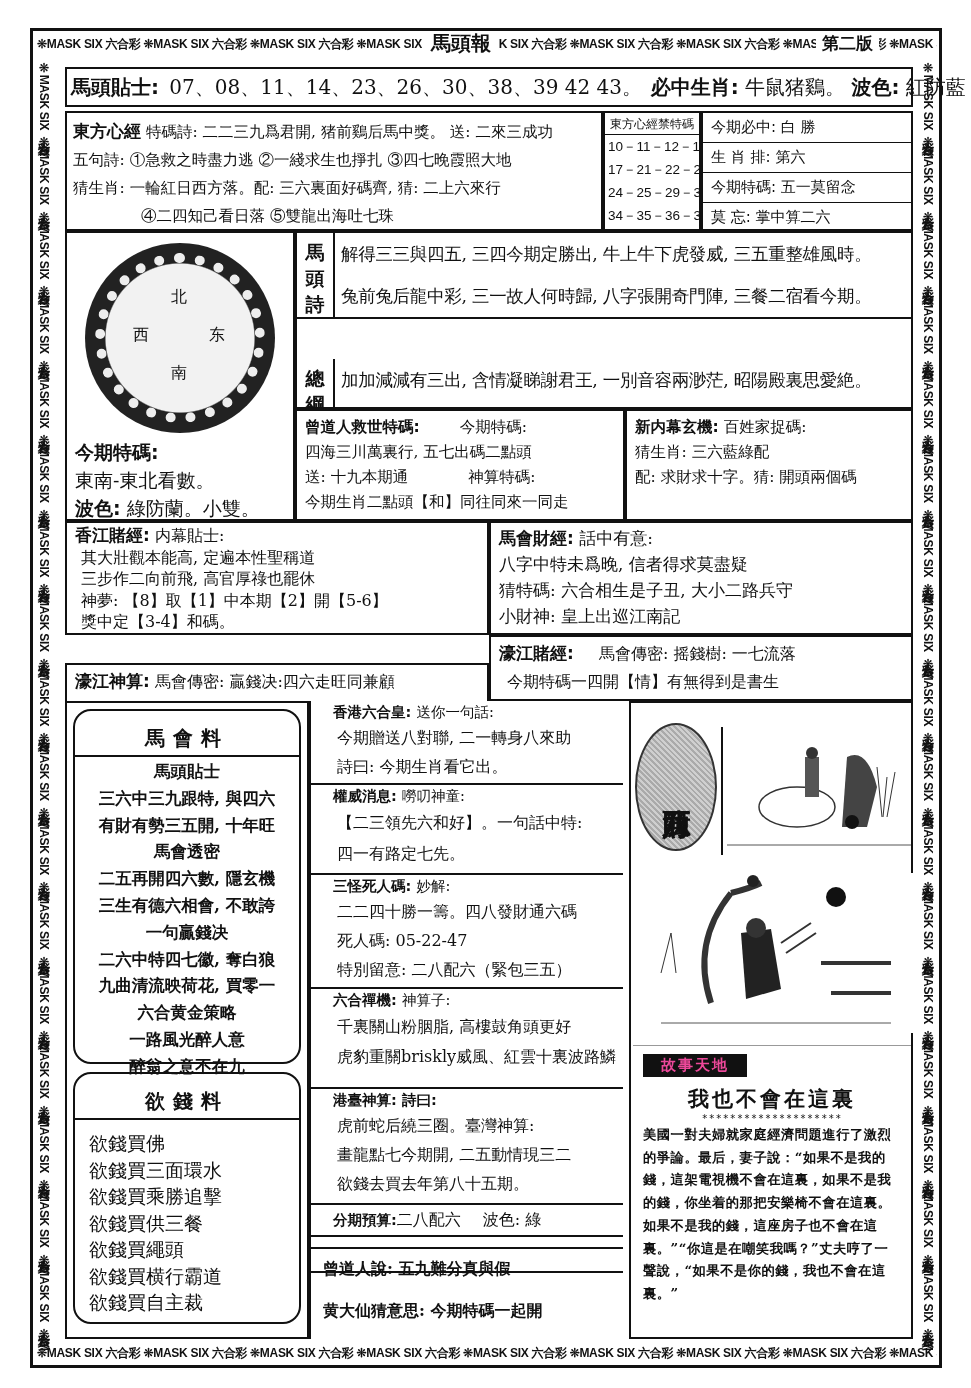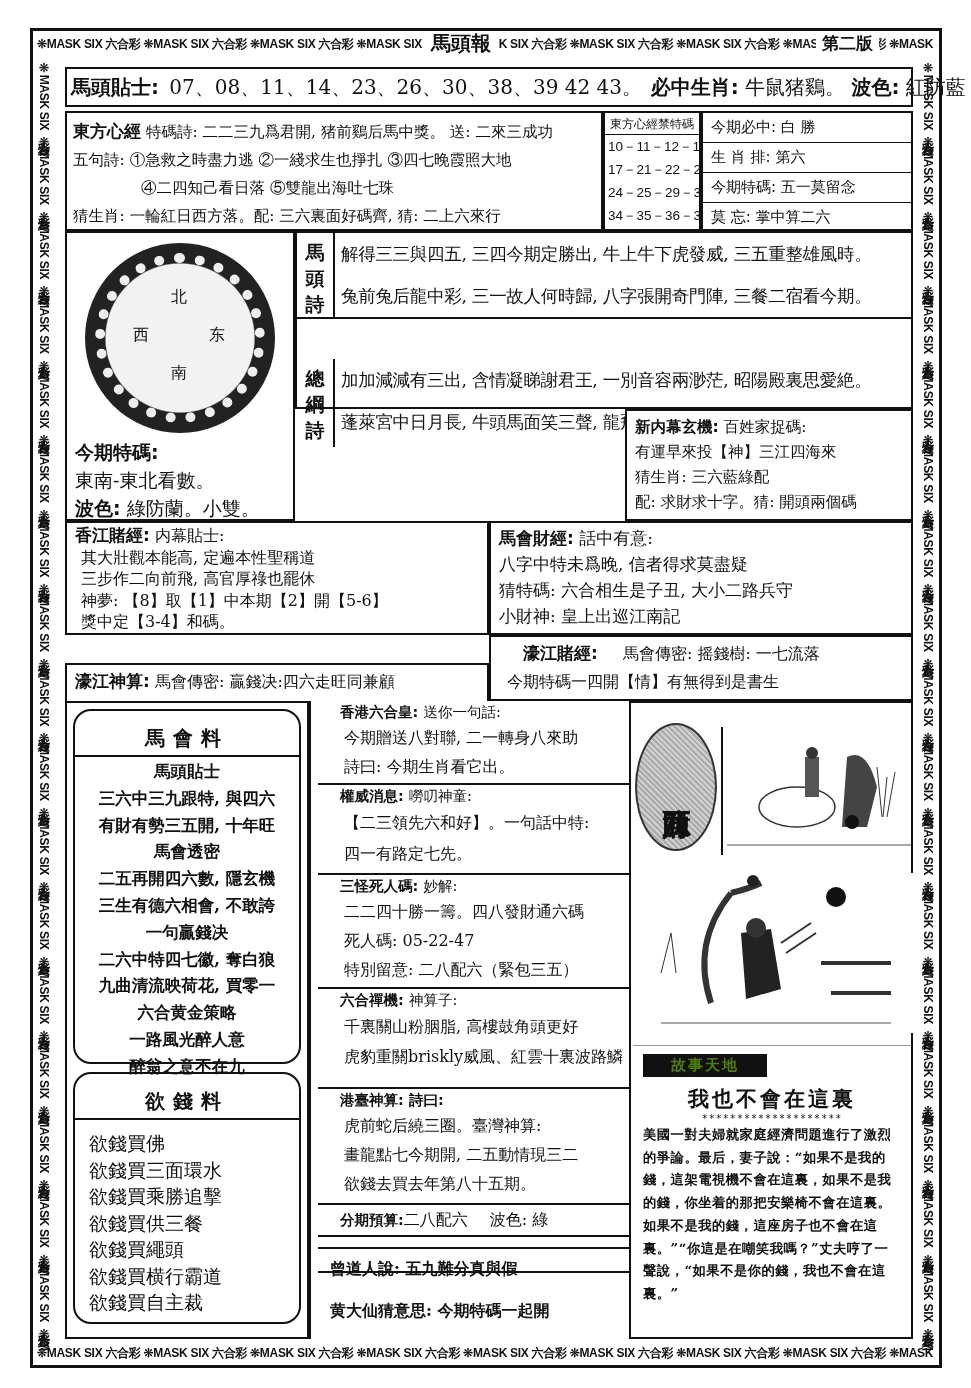--- a/index.html
+++ b/index.html
@@ -42,29 +42,29 @@
   .haojiang2 { left: 424px; top: 568px; width: 424px; height: 66px; padding: 2px 8px; font-size: 16px; line-height: 28px; white-space: nowrap; }
   .leftcol { left: 0; top: 634px; width: 244px; height: 638px; padding: 6px; }
   .rounded { border: 2px solid #111; border-radius: 18px; position: relative; }
   .rounded .title { font-family: "DejaVu Sans", sans-serif; font-weight: bold; font-size: 20px; text-align: center; height: 38px; line-height: 38px; letter-spacing: 8px; border-bottom: 2px solid #111; margin-top: 8px; }
   .mahui-liao { height: 355px; }
   .mahui-liao .body { text-align: center; font-size: 16.5px; line-height: 26.8px; padding-top: 2px; font-weight: bold; }
   .mahui-liao .sub { font-family: "DejaVu Sans", sans-serif; font-weight: bold; }
   .yuqian-liao { margin-top: 8px; height: 252px; }
   .yuqian-liao .body { padding: 10px 0 0 14px; font-size: 19px; line-height: 26.5px; }
   .midcol { left: 244px; top: 634px; width: 320px; height: 638px; }
-  .mid-sec { position: absolute; left: 7px; width: 312px; border-bottom: 2px solid #111; padding: 0 22px; font-size: 16px; white-space: nowrap; }
+  .mid-sec { position: absolute; left: 0; width: 312px; border-bottom: 2px solid #111; padding: 0 22px; font-size: 16px; white-space: nowrap; }
   .mid-sec .h { font-family: "DejaVu Sans", sans-serif; font-weight: bold; font-size: 14.5px; line-height: 22px; }
   .mid-sec .h span.n { font-weight: normal; font-family: "DejaVu Serif", serif; }
   .mid-sec .t { line-height: 29px; padding-left: 4px; }
   .rightcol { left: 564px; top: 634px; width: 284px; height: 638px; }
   .oval { position: absolute; left: 4px; top: 20px; width: 82px; height: 128px; border-radius: 50%; background: repeating-linear-gradient(45deg, #aaa 0 2px, #cfcfcf 2px 4px); border: 2px solid #333; text-align: center; font-family: "DejaVu Sans", sans-serif; font-weight: bold; font-size: 28px; line-height: 30px; padding-top: 2px; writing-mode: vertical-rl; display: flex; align-items: center; justify-content: center; }
   .illus { position: absolute; background: #fff; }
   .story { position: absolute; left: 2px; top: 342px; width: 278px; height: 296px; border-top: 1px solid #999; padding: 8px 10px; }
-  .story .tag { display: inline-block; background: #111; color: #4d7c0f; font-family: "DejaVu Sans", sans-serif; font-weight: bold; font-size: 15px; padding: 2px 28px; letter-spacing: 2px; }
+  .story .tag { display: inline-block; background: #111; color: #ec4899; font-family: "DejaVu Sans", sans-serif; font-weight: bold; font-size: 15px; padding: 2px 18px; letter-spacing: 2px; }
   .story .headline { text-align: center; font-size: 21px; font-weight: bold; margin-top: 8px; letter-spacing: 3px; }
   .story .stars { text-align: center; font-family: "DejaVu Sans Mono", monospace; font-size: 10px; letter-spacing: 1px; }
   .story .text { font-size: 13.3px; line-height: 22.7px; font-weight: bold; letter-spacing: 0.5px; }
 </style>
 </head>
 <body>
 
 <div class="page">
   <div class="strip strip-top">❊MASK SIX 六合彩 ❊MASK SIX 六合彩 ❊MASK SIX 六合彩 ❊MASK SIX 六合彩 ❊MASK SIX 六合彩 ❊MASK SIX 六合彩 ❊MASK SIX 六合彩 ❊MASK SIX 六合彩 ❊MASK SIX 六合彩 ❊MASK SIX 六合彩 ❊MASK SIX 六合彩 ❊MASK SIX 六合彩 ❊MASK SIX 六合彩 ❊MASK SIX 六合彩 ❊MASK SIX 六合彩 ❊MASK SIX 六合彩 ❊MASK SIX 六合彩 ❊MASK SIX 六合彩 ❊MASK SIX 六合彩 ❊MASK SIX 六合彩 ❊MASK SIX 六合彩 ❊MASK SIX 六合彩 ❊MASK SIX 六合彩 ❊MASK SIX 六合彩 ❊MASK SIX 六合彩 ❊MASK SIX 六合彩 ❊MASK SIX 六合彩 ❊MASK SIX 六合彩 ❊MASK SIX 六合彩 ❊MASK SIX 六合彩 ❊MASK SIX 六合彩 ❊MASK SIX 六合彩 ❊MASK SIX 六合彩 ❊MASK SIX 六合彩 ❊MASK SIX 六合彩 ❊MASK SIX 六合彩 ❊MASK SIX 六合彩 ❊MASK SIX 六合彩 ❊MASK SIX 六合彩 ❊MASK SIX 六合彩 </div>
   <div class="strip strip-bottom">❊MASK SIX 六合彩 ❊MASK SIX 六合彩 ❊MASK SIX 六合彩 ❊MASK SIX 六合彩 ❊MASK SIX 六合彩 ❊MASK SIX 六合彩 ❊MASK SIX 六合彩 ❊MASK SIX 六合彩 ❊MASK SIX 六合彩 ❊MASK SIX 六合彩 ❊MASK SIX 六合彩 ❊MASK SIX 六合彩 ❊MASK SIX 六合彩 ❊MASK SIX 六合彩 ❊MASK SIX 六合彩 ❊MASK SIX 六合彩 ❊MASK SIX 六合彩 ❊MASK SIX 六合彩 ❊MASK SIX 六合彩 ❊MASK SIX 六合彩 ❊MASK SIX 六合彩 ❊MASK SIX 六合彩 ❊MASK SIX 六合彩 ❊MASK SIX 六合彩 ❊MASK SIX 六合彩 ❊MASK SIX 六合彩 ❊MASK SIX 六合彩 ❊MASK SIX 六合彩 ❊MASK SIX 六合彩 ❊MASK SIX 六合彩 ❊MASK SIX 六合彩 ❊MASK SIX 六合彩 ❊MASK SIX 六合彩 ❊MASK SIX 六合彩 ❊MASK SIX 六合彩 ❊MASK SIX 六合彩 ❊MASK SIX 六合彩 ❊MASK SIX 六合彩 ❊MASK SIX 六合彩 ❊MASK SIX 六合彩 </div>
@@ -80,22 +80,22 @@
       <span style="margin-left:4px;width:475px;">07、08、11、14、23、26、30、38、39  42  43。</span>
       <span class="b">必中生肖:</span>
       <span style="width:100px;">牛鼠猪鷄。</span>
       <span class="b">波色:</span>
       <span>紅防藍</span>
     </div>
 
     <div class="box dongfang">
       <div><span class="b" style="font-size:17px;">東方心經</span> <span>特碼詩: 二二三九爲君開, 猪前鷄后馬中獎。 送: 二來三成功</span></div>
       <div>五句詩: ①急救之時盡力逃 ②一綫求生也掙扎 ③四七晚霞照大地</div>
+      <div>猜生肖: 一輪紅日西方落。配: 三六裏面好碼齊, 猜: 二上六來行</div>
       <div style="padding-left:68px;">④二四知己看日落 ⑤雙龍出海吐七珠</div>
-      <div>猜生肖: 一輪紅日西方落。配: 三六裏面好碼齊, 猜: 二上六來行</div>
     </div>
 
     <div class="box jin-table">
       <div class="hdr">東方心經禁特碼</div>
       <div class="nums">
         <div>10－11－12－13</div>
         <div>17－21－22－23</div>
         <div>24－25－29－33</div>
         <div>34－35－36－37</div>
       </div>
@@ -132,24 +132,29 @@
       </div>
       <div class="poem-row" style="top:86px;height:88px;border-bottom:none;margin-top:40px;">
         <div class="lbl">總綱詩</div>
         <div class="lines">
           <div>加加減減有三出, 含情凝睇謝君王, 一別音容兩渺茫, 昭陽殿裏思愛絶。</div>
           <div>蓬萊宮中日月長, 牛頭馬面笑三聲, 龍飛鳳舞人人睇, 猴王上樹羊下田。</div>
         </div>
       </div>
     </div>
 
+    <div class="box zengdao">
+      <div><span class="b">曾道人救世特碼:</span><span style="display:inline-block;width:40px;"></span><span>今期特碼:</span></div>
+      <div>四海三川萬裏行, 五七出碼二點頭</div>
+      <div><span>送: 十九本期通</span><span style="display:inline-block;width:60px;"></span><span>神算特碼:</span></div>
+      <div>今期生肖二點頭【和】同往同來一同走</div>
+    </div>
 
     <div class="box xinnei">
       <div><span class="b">新内幕玄機:</span> <span>百姓家捉碼:</span></div>
-      <div>有運早來投【神】三江四海來</div>
       <div>猜生肖: 三六藍綠配</div>
       <div>配: 求財求十字。猜: 開頭兩個碼</div>
     </div>
 
     <div class="box xiangjiang">
       <div><span class="b" style="font-size:17px;">香江賭經:</span> <span>内幕貼士:</span></div>
       <div style="padding-left:6px;">
         <div>其大壯觀本能高, 定遍本性聖稱道</div>
         <div>三步作二向前飛, 高官厚祿也罷休</div>
         <div>神夢: 【8】取【1】中本期【2】開【5-6】</div>
@@ -162,21 +167,21 @@
       <div>八字中特未爲晚, 信者得求莫盡疑</div>
       <div>猜特碼: 六合相生是子丑, 大小二路兵守</div>
       <div>小財神: 皇上出巡江南記</div>
     </div>
 
     <div class="box haojiang1">
       <div><span class="b" style="font-size:17px;">濠江神算:</span> <span>馬會傳密:  贏錢决:四六走旺同兼顧</span></div>
       <div style="padding-left:16px;">西樓人眠玉兔生【笑】騰雲駕霧見三七</div>
     </div>
     <div class="box haojiang2">
-      <div><span class="b" style="font-size:17px;margin-left:24px;">濠江賭經:</span> <span style="display:inline-block;width:20px;"></span><span>馬會傳密: 摇錢樹: 一七流落</span></div>
+      <div><span class="b" style="font-size:17px;">濠江賭經:</span> <span style="display:inline-block;width:20px;"></span><span>馬會傳密: 摇錢樹: 一七流落</span></div>
       <div style="padding-left:8px;">今期特碼一四開【情】有無得到是書生</div>
     </div>
 
     <div class="box leftcol">
       <div class="rounded mahui-liao">
         <div class="title">馬會料</div>
         <div class="body">
           <div class="sub">馬頭貼士</div>
           <div>三六中三九跟特, 與四六</div>
           <div>有財有勢三五開, 十年旺</div>

